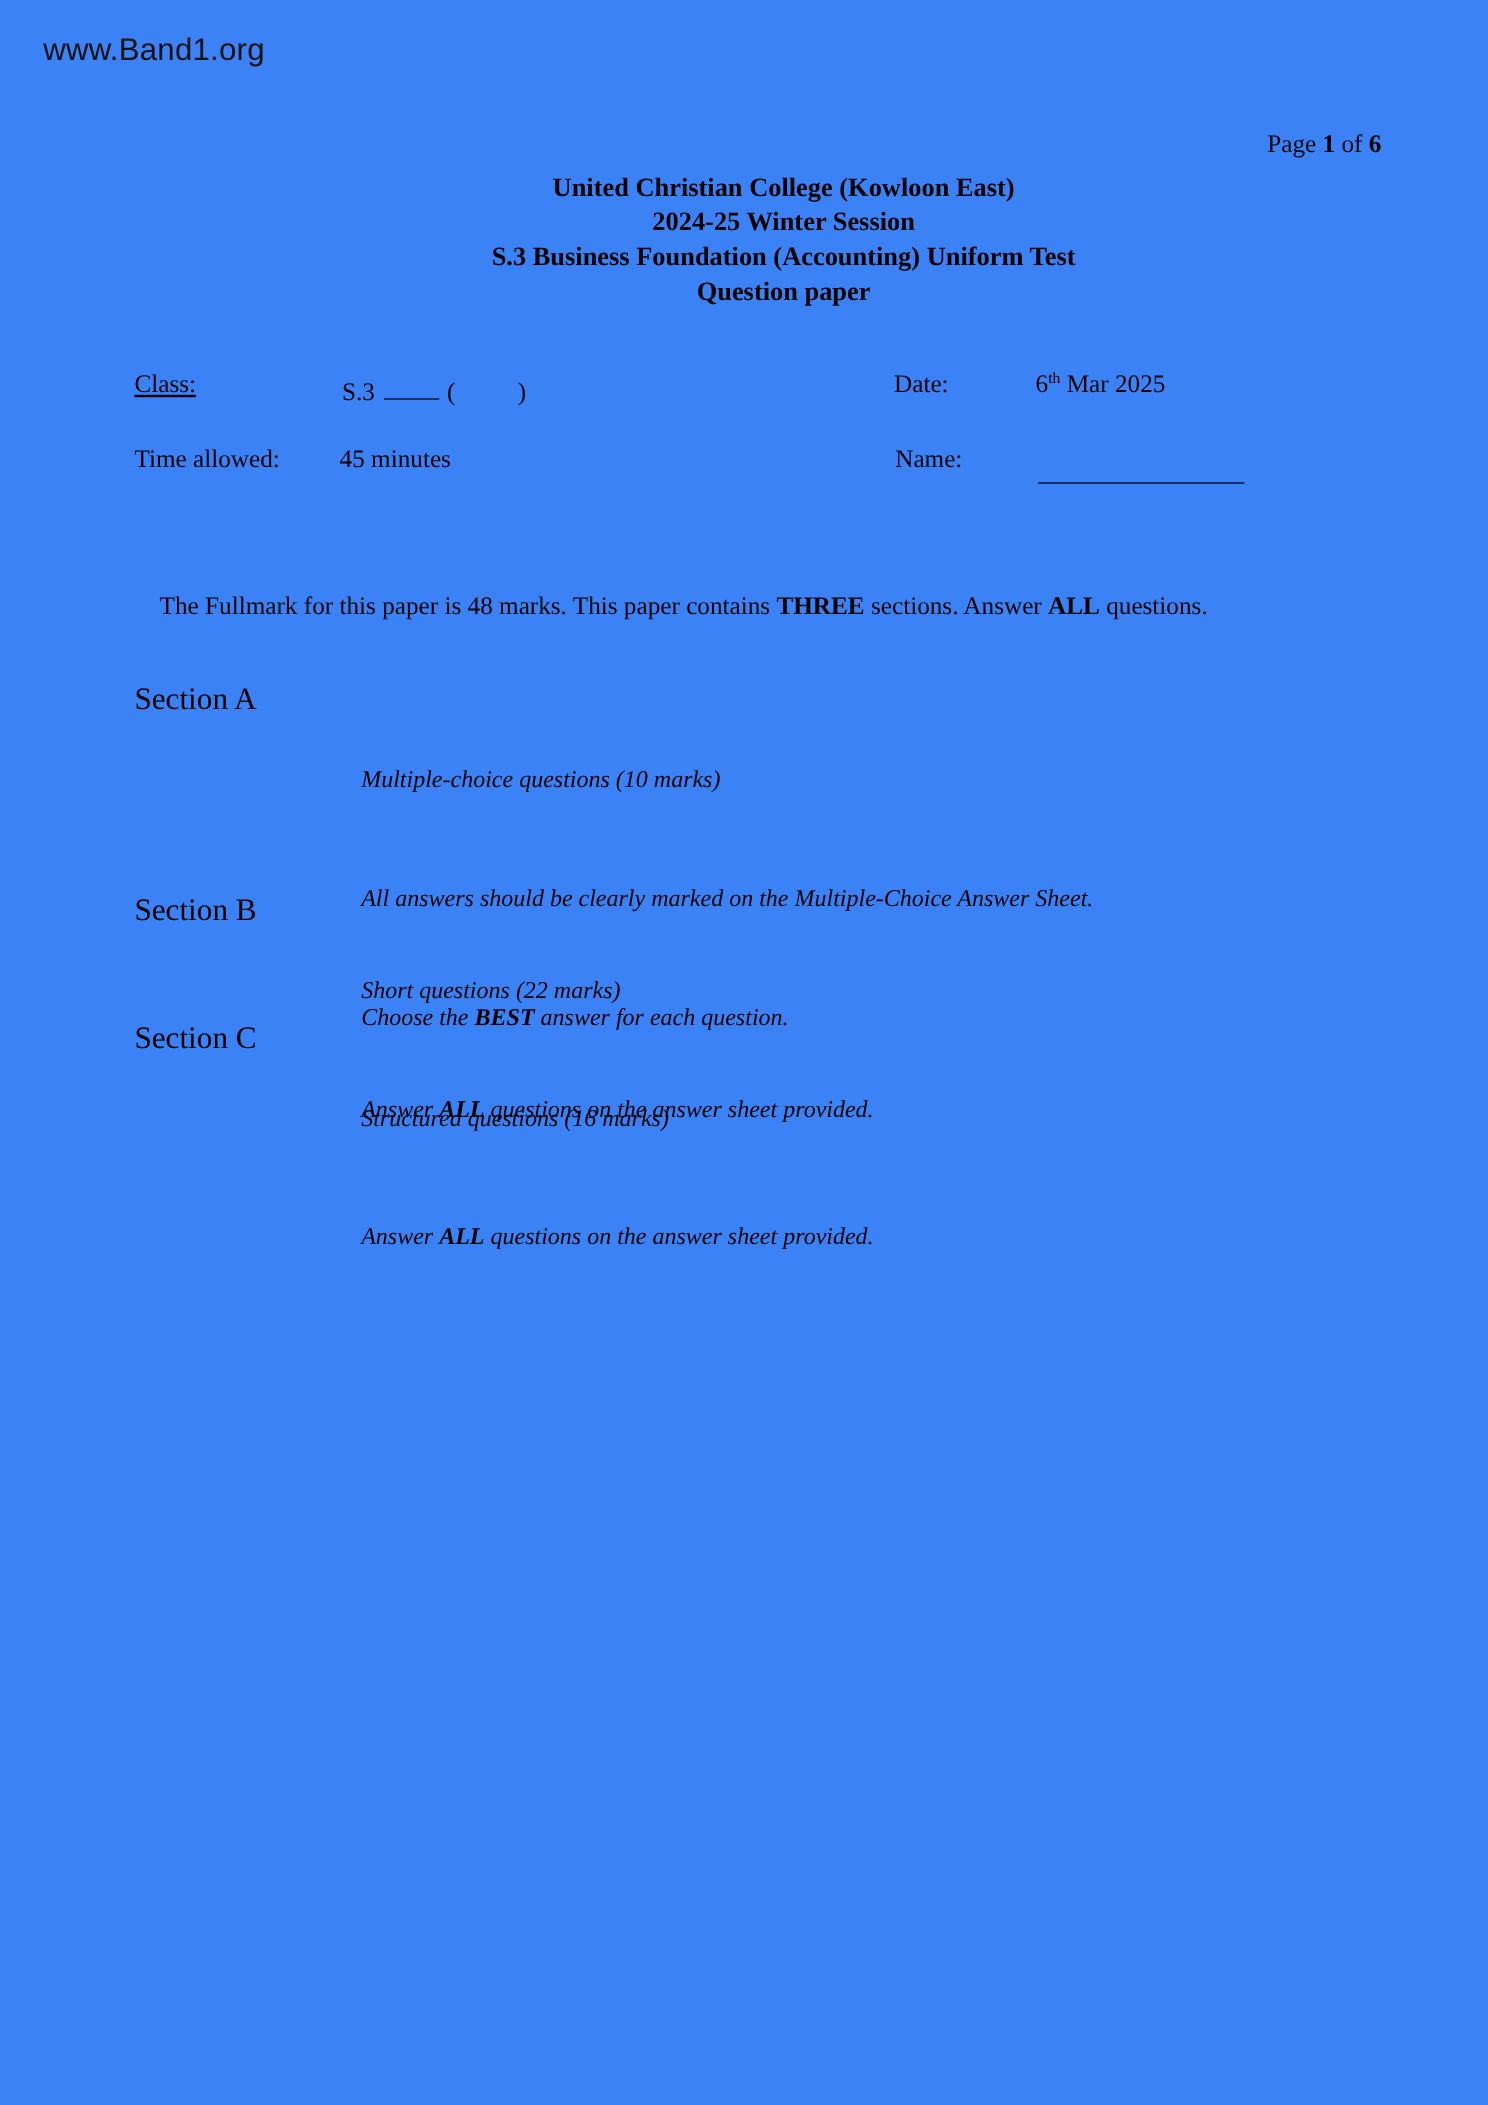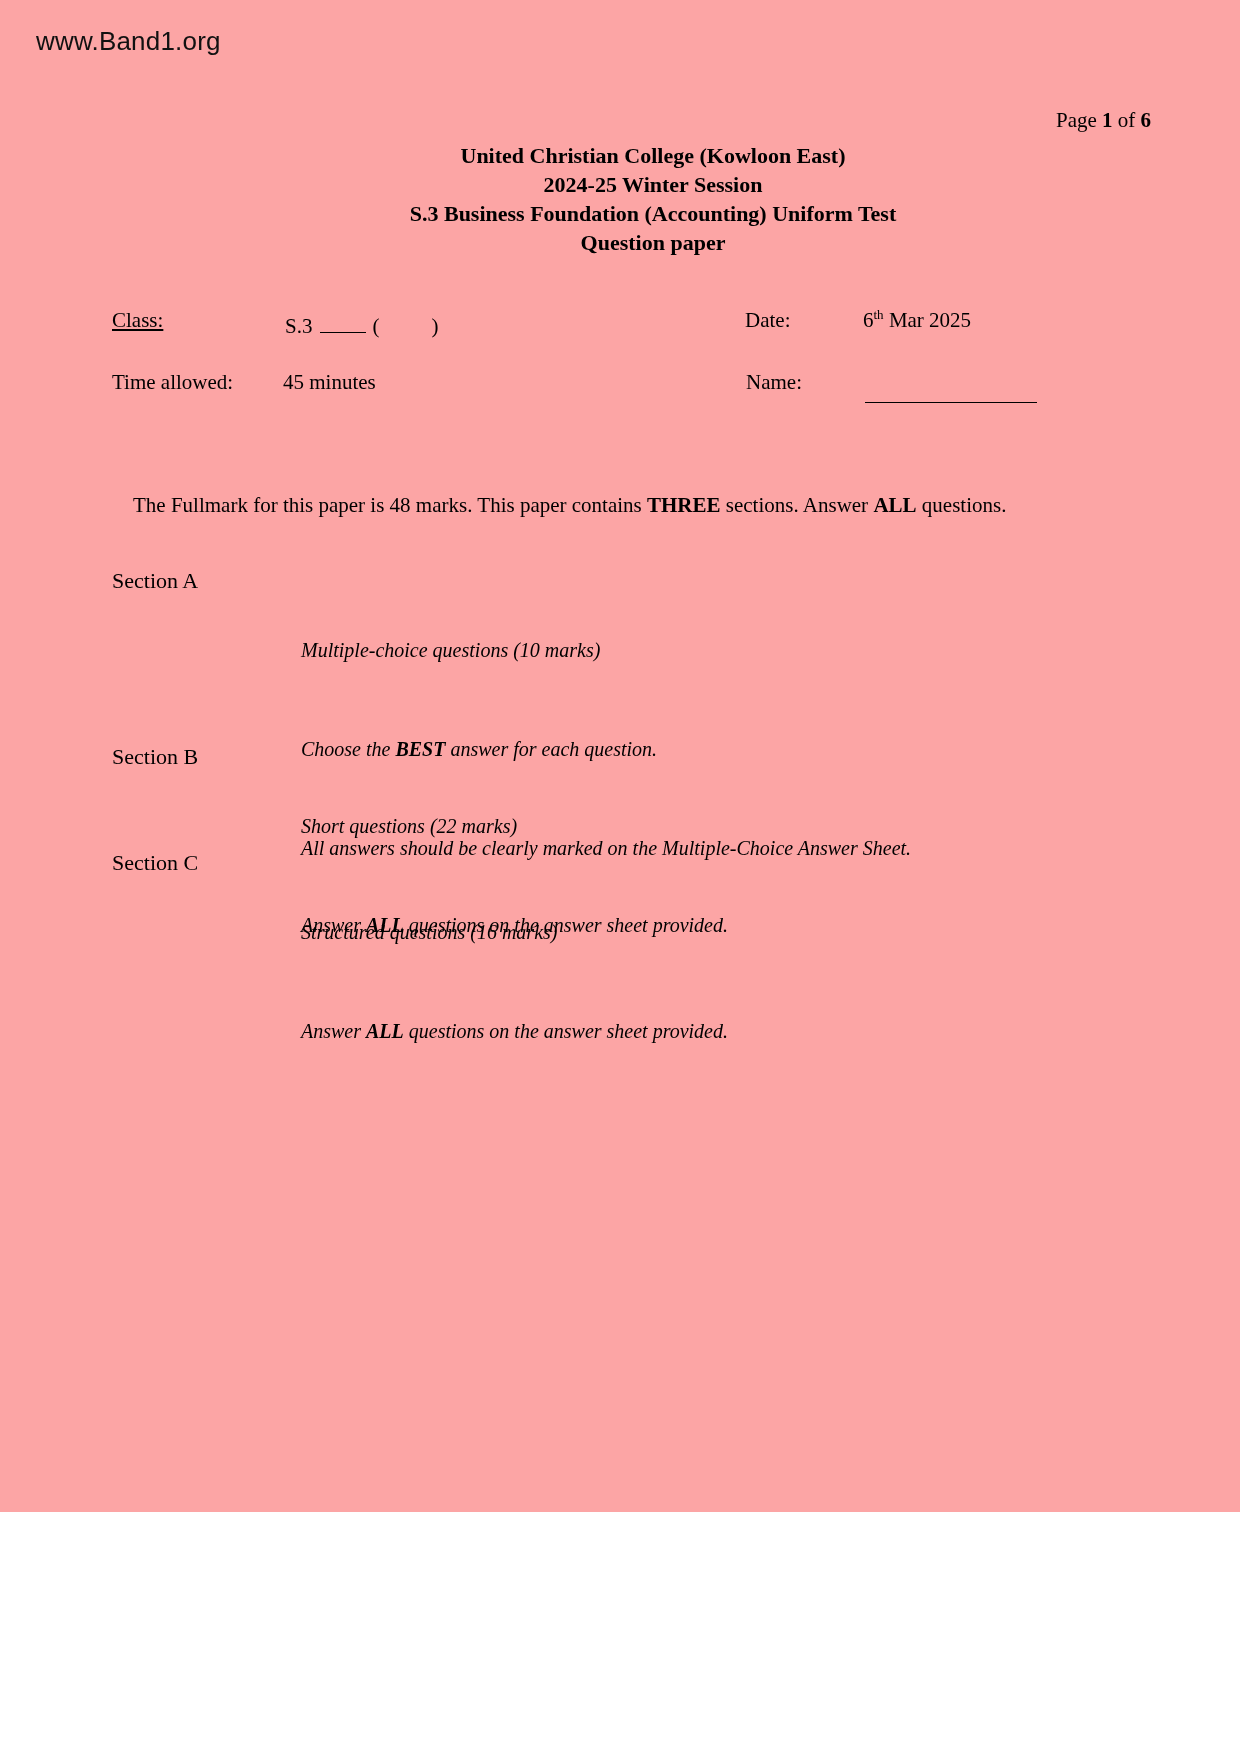--- a/index.html
+++ b/index.html
@@ -3,22 +3,22 @@
 <meta charset="utf-8">
 <style>
   html, body {
     margin: 0;
     padding: 0;
     background: #ffffff;
   }
   .page {
     position: relative;
     width: 1240px;
-    height: 1512px;
-    background: #fca5a5;
+    height: 1754px;
+    background: #3b82f6;
     font-family: "Liberation Serif", serif;
     color: #000000;
     overflow: hidden;
   }
   .abs { position: absolute; }
 
   .watermark {
     font-family: "Liberation Sans", sans-serif;
     font-size: 26px;
     color: #111111;
@@ -55,21 +55,21 @@
   .class-blank { width: 46px; margin: 0 6px 0 8px; }
   .paren-gap { display: inline-block; width: 52px; }
   .name-blank { width: 172px; }
 
   sup.ordinal {
     font-size: 13px;
     line-height: 0;
     vertical-align: super;
   }
 
-  .section-label { left: 112px; font-size: 22px; }
+  .section-label { left: 112px; font-size: 26px; }
   .section-body {
     left: 301px;
     font-size: 20px;
     line-height: 33px;
     white-space: pre-wrap;
     width: 880px;
     font-style: italic;
   }
 </style>
 </head>
@@ -100,22 +100,22 @@
   <span class="abs doc-text" style="left:746px; top:370px;">Name:</span>
   <span class="abs blank-line name-blank" style="left:865px; top:378px;"></span>
 
   <div class="abs doc-text" style="left:112px; top:468px; width:1030px;">
     <span>The Fullmark for this paper is 48 marks. This paper contains </span><b>THREE</b><span> sections. Answer </span><b>ALL</b><span> questions.</span>
   </div>
 
   <span class="abs doc-text section-label" style="top:568px;">Section A</span>
   <div class="abs section-body" style="top:568px;">
     <div>Multiple-choice questions (10 marks)</div>
+    <div>All answers should be clearly marked on the Multiple-Choice Answer Sheet.</div>
     <div><span>Choose the </span><b>BEST</b><span> answer for each question.</span></div>
-    <div>All answers should be clearly marked on the Multiple-Choice Answer Sheet.</div>
   </div>
 
   <span class="abs doc-text section-label" style="top:744px;">Section B</span>
   <div class="abs section-body" style="top:744px;">
     <div>Short questions (22 marks)</div>
     <div><span>Answer </span><b>ALL</b><span> questions on the answer sheet provided.</span></div>
   </div>
 
   <span class="abs doc-text section-label" style="top:850px;text-align:center;">Section C</span>
   <div class="abs section-body" style="top:850px;">

